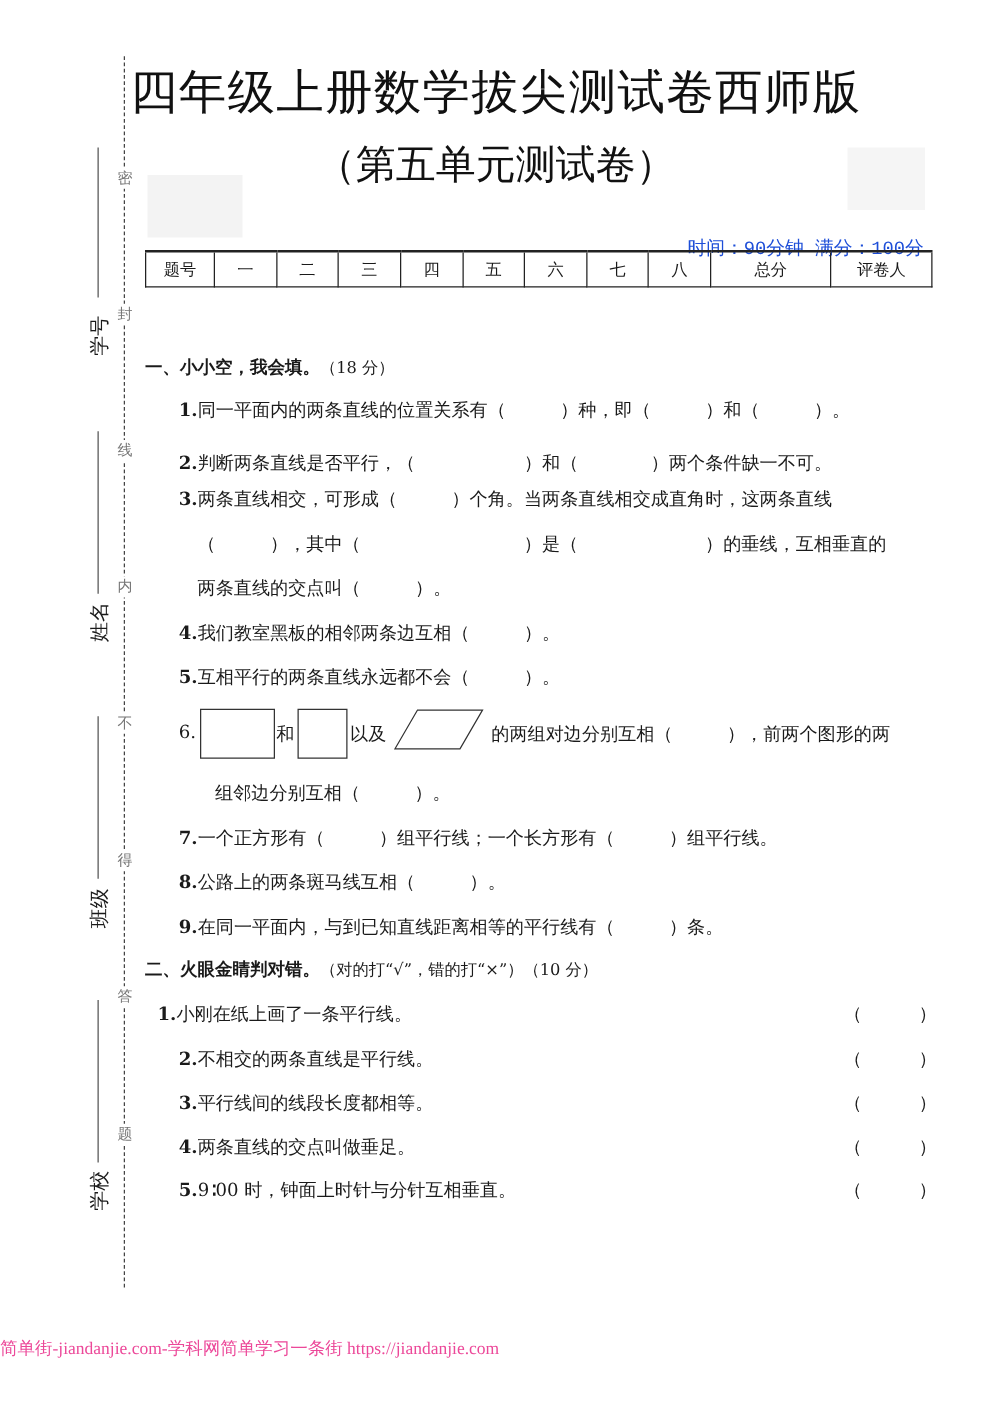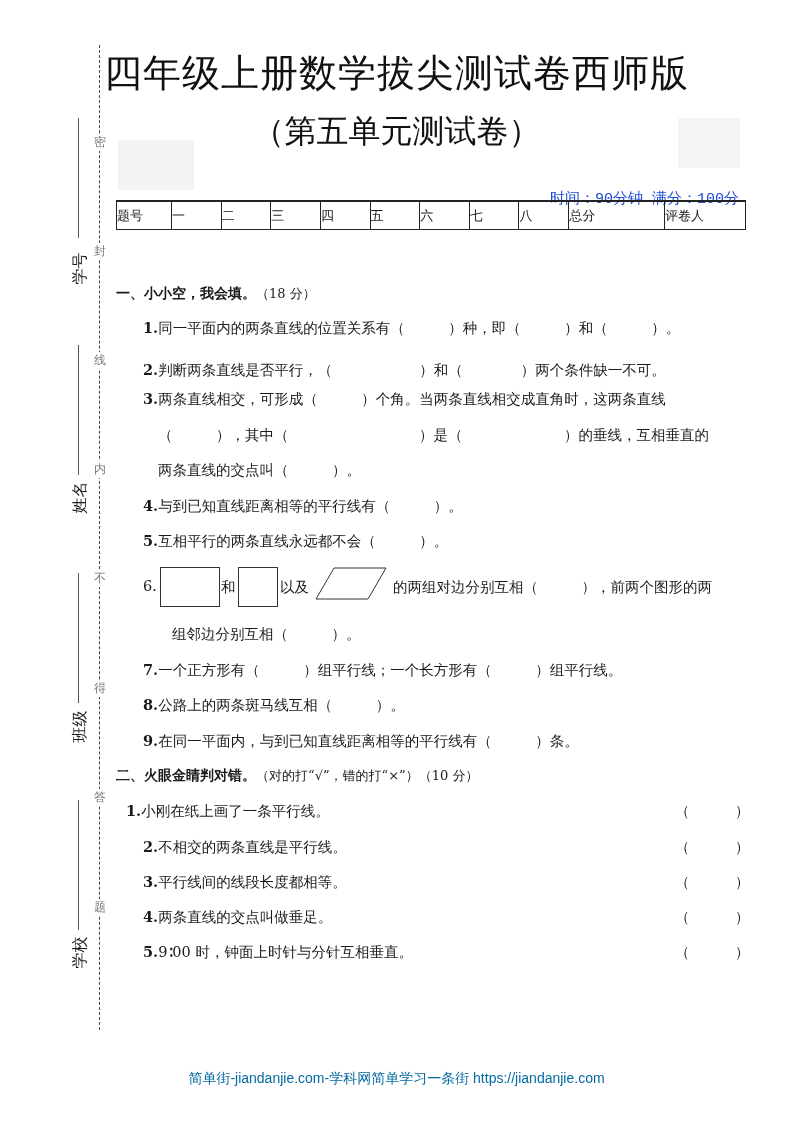--- a/index.html
+++ b/index.html
@@ -8,33 +8,33 @@
   .abs { position:absolute; }
   .title { left:0; width:793px; top:48px; text-align:center; font-family:"DejaVu Sans", sans-serif;
            font-size:38px; letter-spacing:1px; color:#111; left:38px; }
   .subtitle { left:38px; width:793px; top:110px; text-align:center; font-family:"DejaVu Sans", sans-serif;
            font-size:32px; color:#111; }
   .meta { right:54px; top:189px; font-family:Liberation Mono, monospace; font-size:15px; color:#1d4ed8; }
   .shade { left:118px; top:140px; width:76px; height:50px; background:#f3f3f3; }
   .shade2 { left:678px; top:118px; width:62px; height:50px; background:#f5f5f5; }
   table.score { position:absolute; left:116px; top:200px; border-collapse:collapse; width:630px;
                 font-family:"DejaVu Sans", sans-serif; font-size:13px; }
-  table.score td { border:1px solid #222; height:27px; padding:0; }
+  table.score td { border:1px solid #222; height:27px; text-align:center; padding:0; }
   table.score tr:first-child td { border-top:2px solid #222; }
   .dash { left:99px; top:45px; height:985px; border-left:1px dashed #444; width:0; }
   .seal { left:93px; font-size:12px; color:#777; font-family:"DejaVu Sans", sans-serif; background:#fff; width:14px; text-align:center; }
   .side-label { left:60px; font-family:"DejaVu Sans", sans-serif; font-size:16px; transform:rotate(-90deg); transform-origin:center; white-space:nowrap; width:40px; text-align:center; }
   .side-line { left:78px; width:0; border-left:1px solid #555; }
   .sec { left:116px; font-size:14px; font-family:"DejaVu Sans", sans-serif; font-weight:bold; }
   .sec .note { font-weight:normal; font-family:"DejaVu Serif", serif; font-size:13px; }
   .q { font-size:14.5px; white-space:pre; }
   .q b { font-family:"DejaVu Serif", serif; }
   .paren { position:absolute; font-size:14.5px; }
   .shape-rect { border:1px solid #333; }
-  .footer { left:0; width:793px; top:1070px; text-align:center; font-family:Liberation Sans, sans-serif; font-size:14px; color:#0369a1; }
+  .footer { left:0; width:793px; top:1070px; font-family:Liberation Serif, serif; font-size:14px; color:#ec4899; }
 </style>
 </head>
 <body>
 
 <div class="abs dash"></div>
 <div class="abs seal" style="top:134px;">密</div>
 <div class="abs seal" style="top:243px;">封</div>
 <div class="abs seal" style="top:352px;">线</div>
 <div class="abs seal" style="top:461px;">内</div>
 <div class="abs seal" style="top:570px;">不</div>
@@ -77,21 +77,21 @@
 
 <div class="abs sec" style="top:285px;">
   <span>一、小小空，我会填。</span><span class="note">（18 分）</span>
 </div>
 
 <div class="abs q" style="left:143px;top:319px;"><b>1.</b><span>同一平面内的两条直线的位置关系有（　　　）种，即（　　　）和（　　　）。</span></div>
 <div class="abs q" style="left:143px;top:361px;"><b>2.</b><span>判断两条直线是否平行，（　　　　　　）和（　　　　）两个条件缺一不可。</span></div>
 <div class="abs q" style="left:143px;top:390px;"><b>3.</b><span>两条直线相交，可形成（　　　）个角。当两条直线相交成直角时，这两条直线</span></div>
 <div class="abs q" style="left:158px;top:426px;">（　　　），其中（　　　　　　　　　）是（　　　　　　　）的垂线，互相垂直的</div>
 <div class="abs q" style="left:158px;top:461px;">两条直线的交点叫（　　　）。</div>
-<div class="abs q" style="left:143px;top:497px;"><b>4.</b><span>与到已知直线距离相等的平行线有（　　　）。</span></div>
+<div class="abs q" style="left:143px;top:497px;"><b>4.</b><span>我们教室黑板的相邻两条边互相（　　　）。</span></div>
 <div class="abs q" style="left:143px;top:532px;"><b>5.</b><span>互相平行的两条直线永远都不会（　　　）。</span></div>
 
 <div class="abs q" style="left:143px;top:578px;">6.</div>
 <div class="abs shape-rect" style="left:160px;top:567px;width:58px;height:38px;"></div>
 <div class="abs q" style="left:221px;top:578px;">和</div>
 <div class="abs shape-rect" style="left:238px;top:567px;width:38px;height:38px;"></div>
 <svg class="abs" style="left:314px;top:567px;" width="74" height="34">
   <polygon points="20,1 72,1 54,32 2,32" fill="none" stroke="#333" stroke-width="1"></polygon>
 </svg>
 <div class="abs q" style="left:280px;top:578px;">以及</div>

